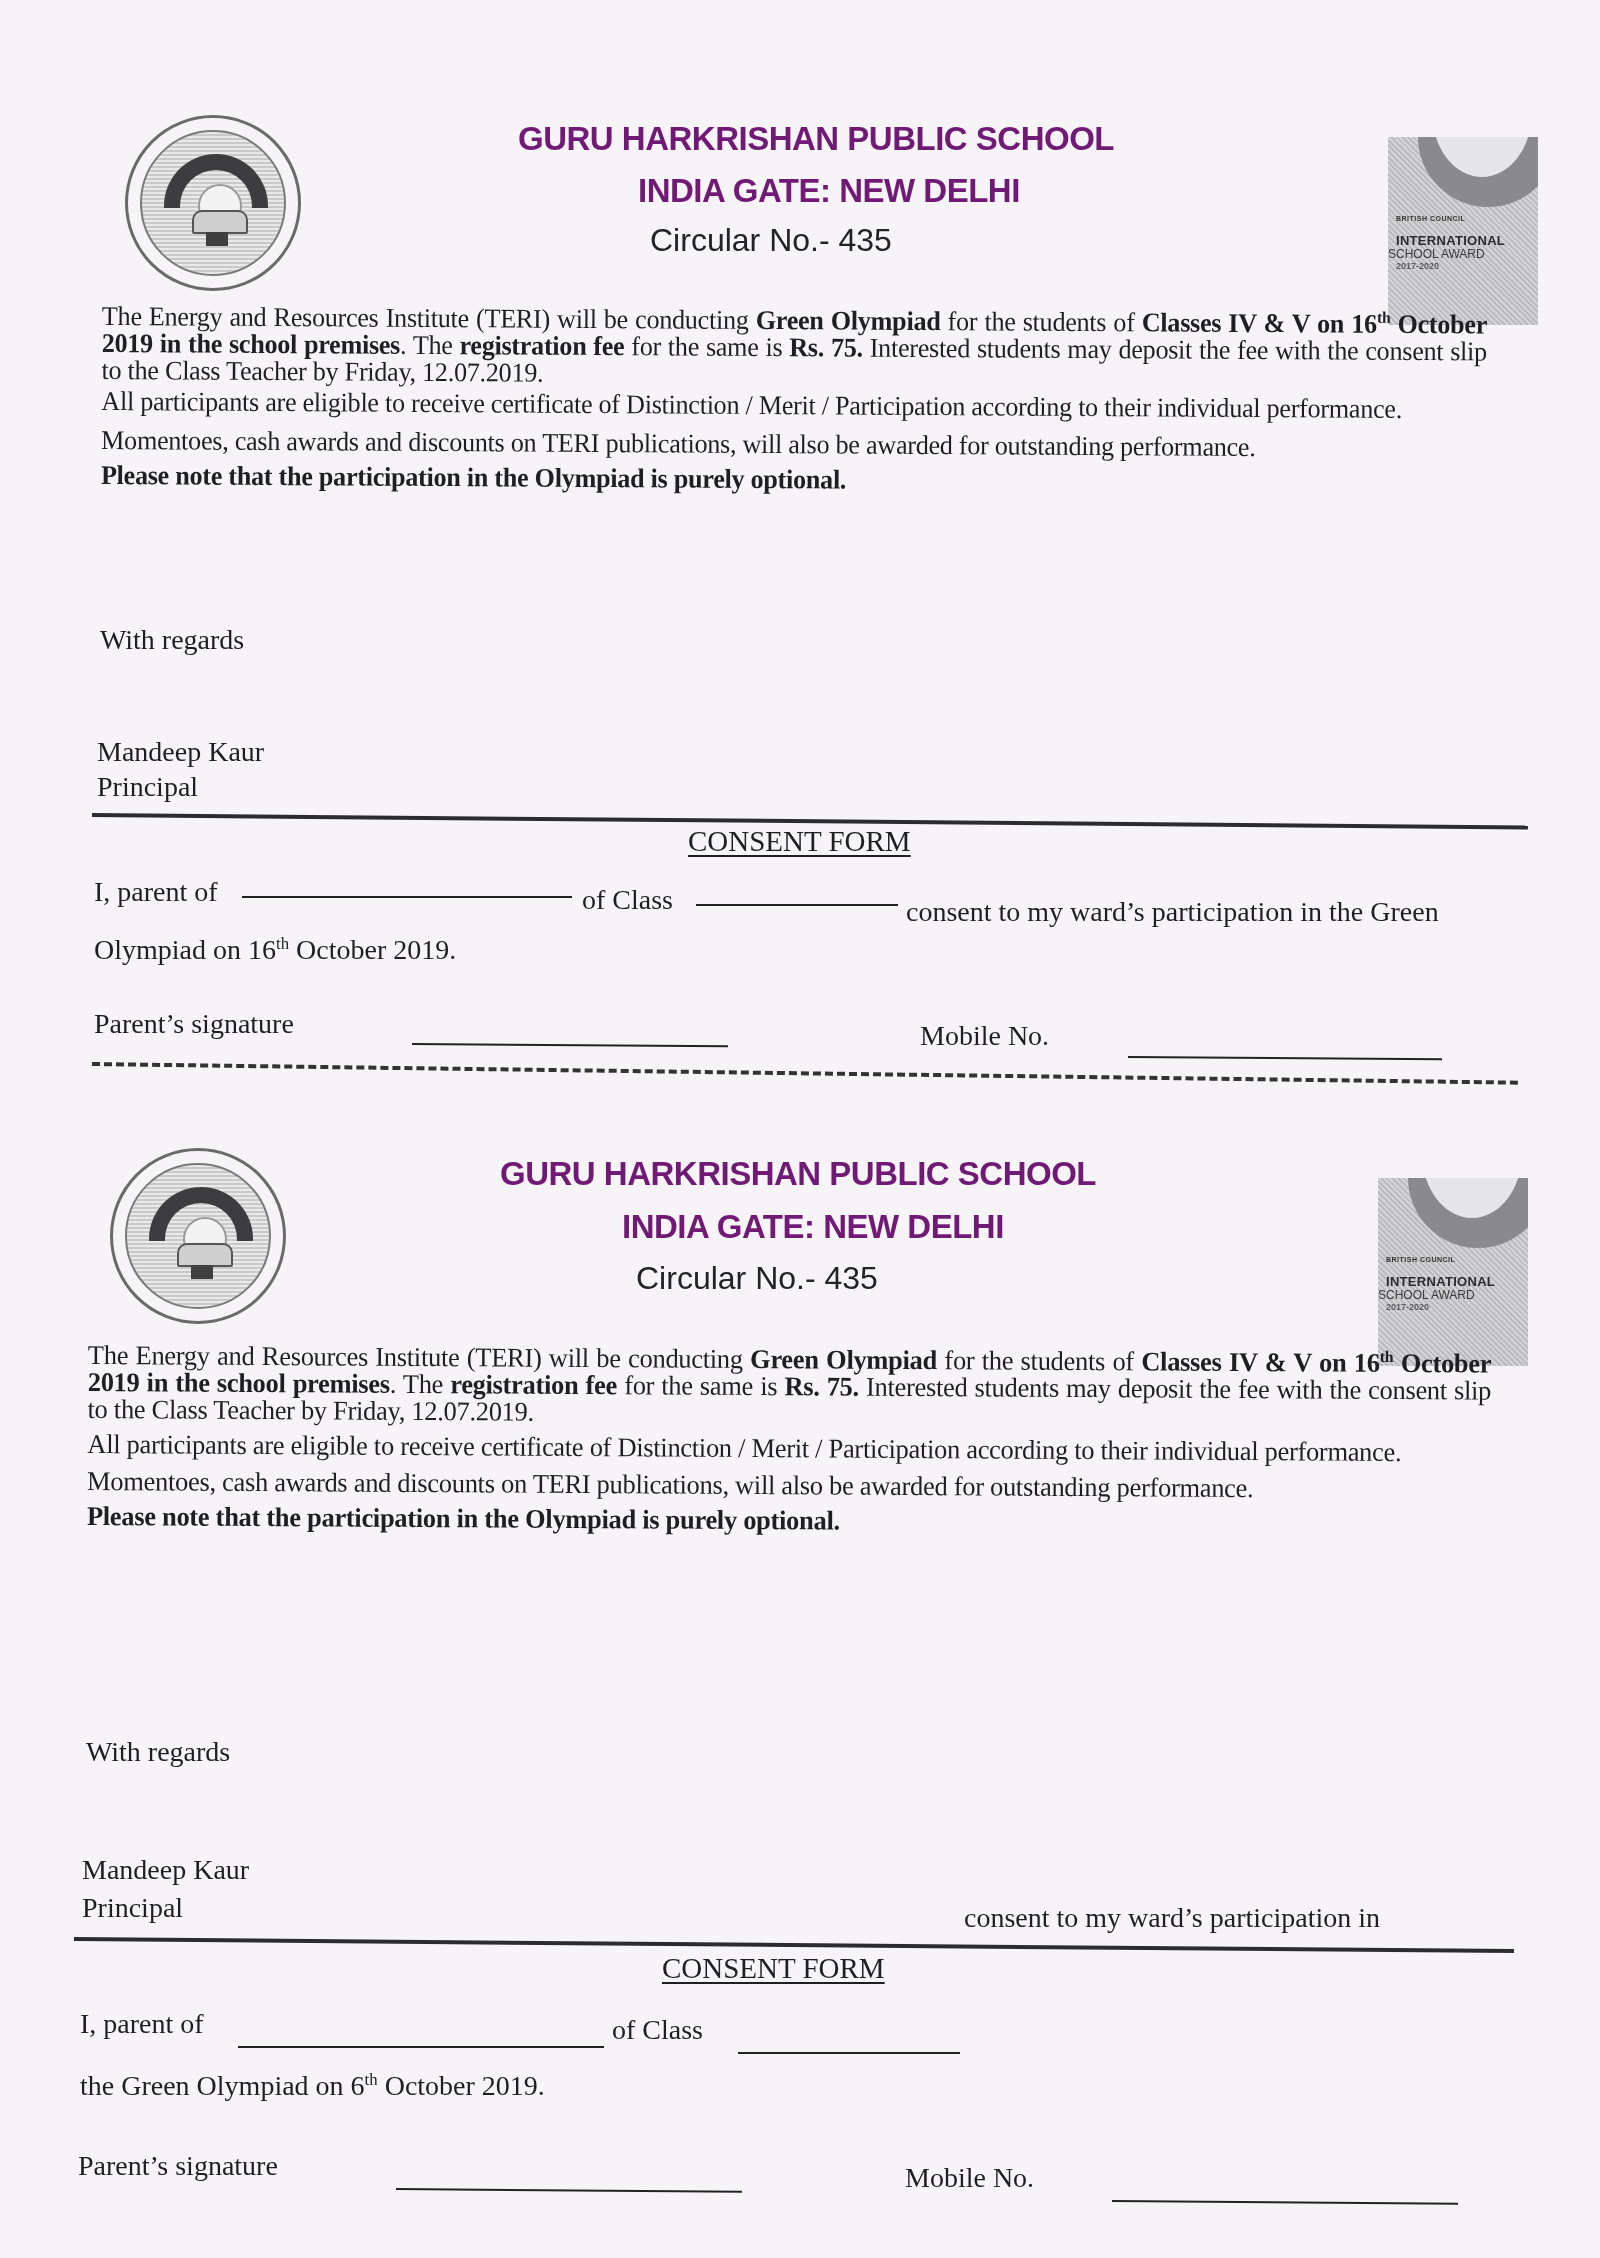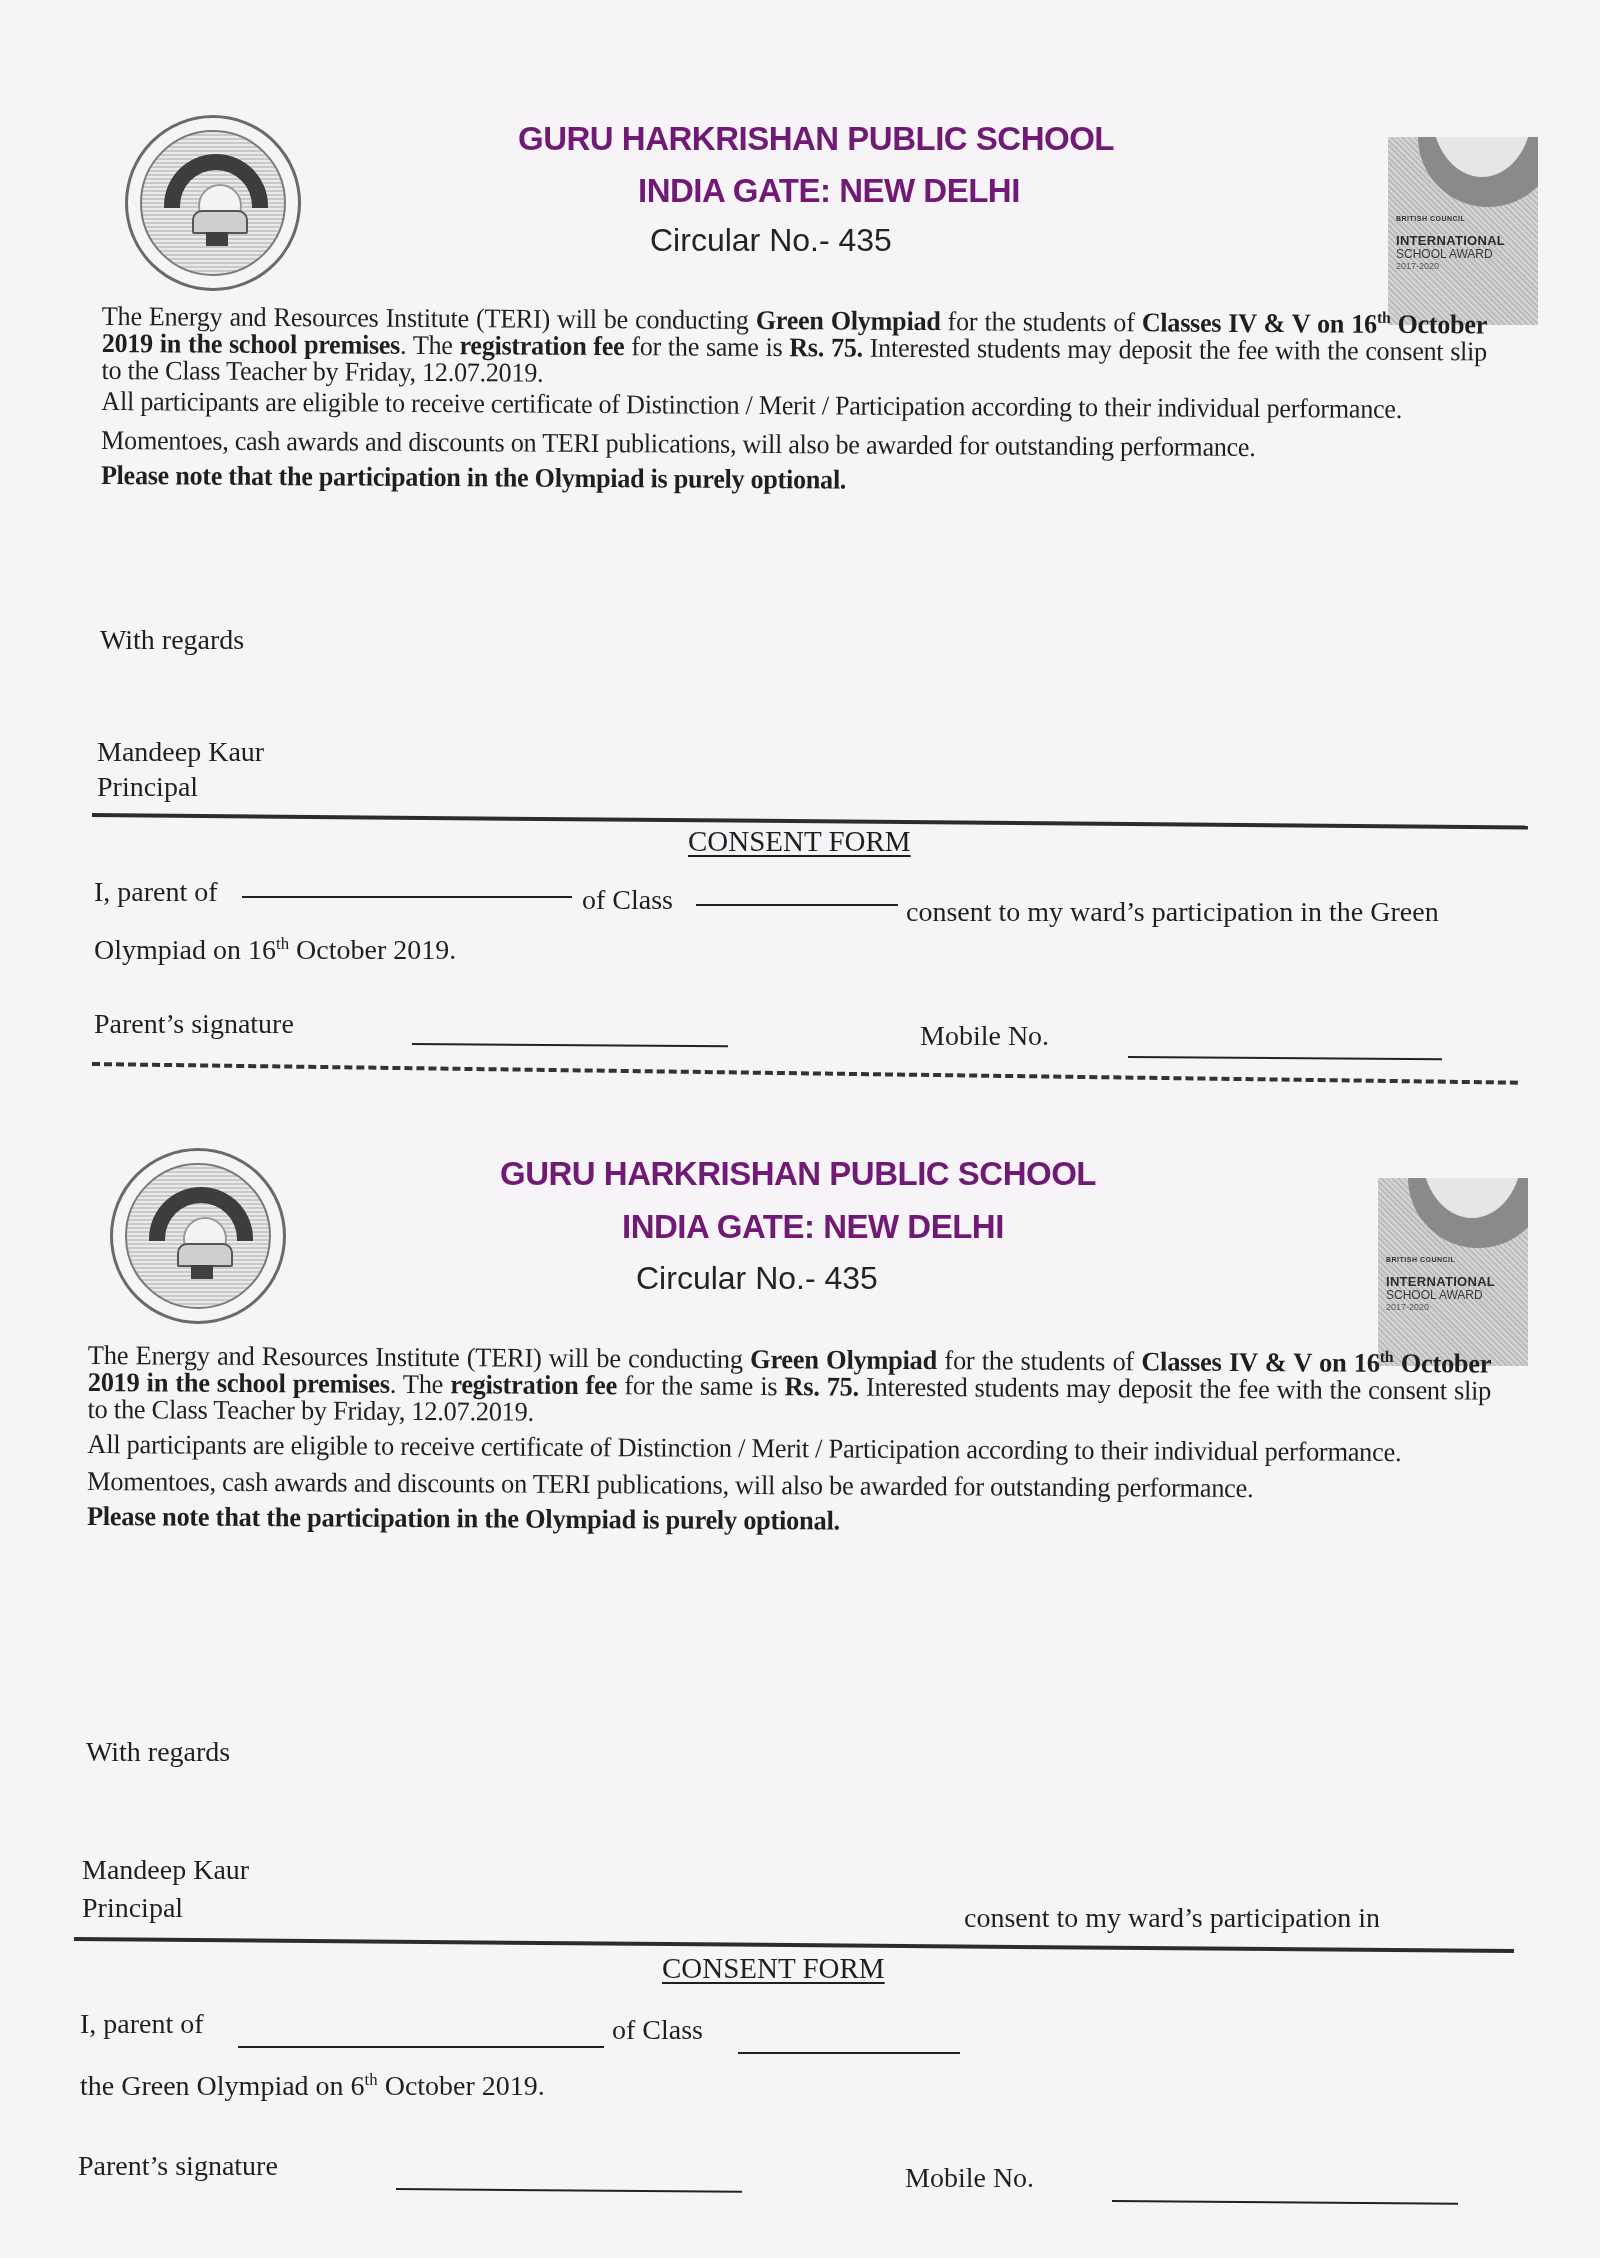--- a/index.html
+++ b/index.html
@@ -52,26 +52,26 @@
   }
   .award-bc {
     position: absolute; left: 8px; top: 78px; font-family: "Liberation Sans", sans-serif;
     font-size: 7px; font-weight: bold; color: #333; letter-spacing: 0.5px; line-height: 7px;
   }
   .award-title {
     position: absolute; left: 8px; top: 96px; font-family: "Liberation Sans", sans-serif;
     font-size: 13px; font-weight: bold; color: #2b2b2d; letter-spacing: 0.3px;
   }
   .award-sub {
-    position: absolute; left: 8px; top: 110px; font-family: "Liberation Sans", sans-serif;
+    position: absolute; left: 0; top: 110px; font-family: "Liberation Sans", sans-serif;
     font-size: 12px; color: #3a3a3c;
   }
   .award-year {
     position: absolute; left: 8px; top: 124px; font-family: "Liberation Sans", sans-serif;
-    font-size: 9px; color: #5a5a5c;
+    font-size: 9px; color: #5a5a5c; font-weight: bold;
   }
   .school-name {
     font-family: "Liberation Sans", sans-serif; font-weight: bold; font-size: 33px;
     letter-spacing: -0.5px; color: #701a75;
   }
   .circular {
     font-family: "Liberation Sans", sans-serif; font-size: 32px; color: #232326;
   }
   .para {
     font-size: 27px; line-height: 27px; letter-spacing: -0.3px;

